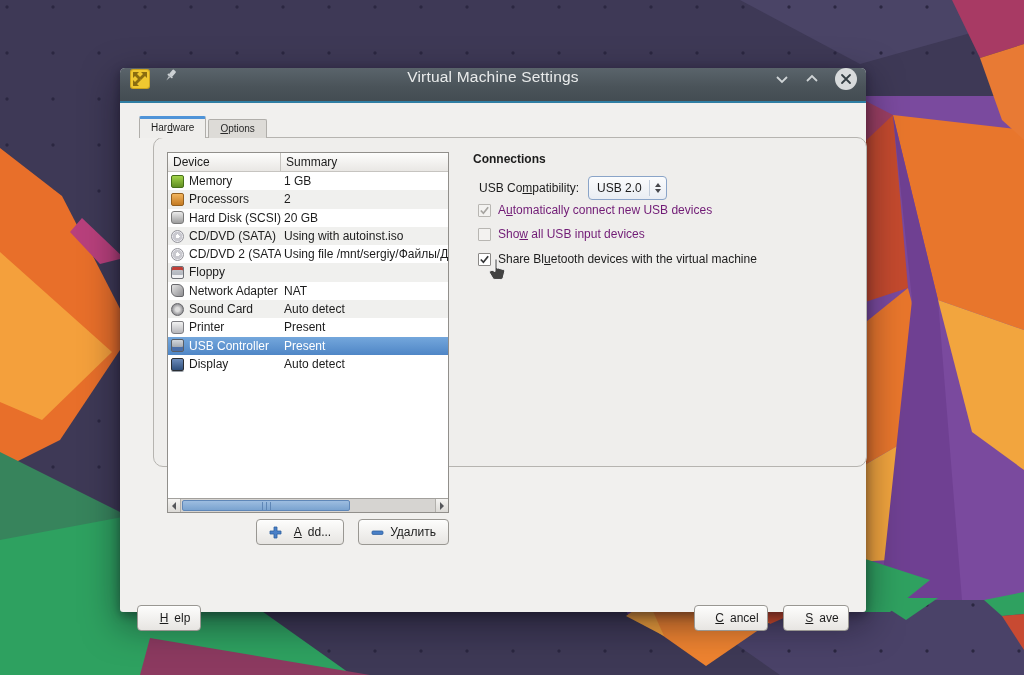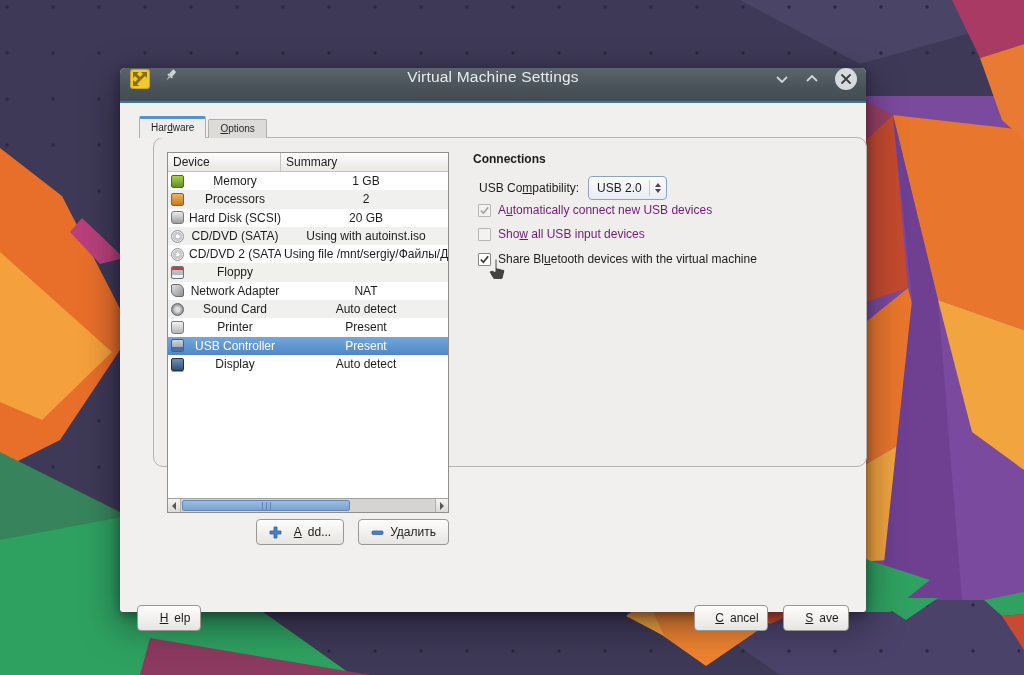--- a/index.html
+++ b/index.html
@@ -41,21 +41,21 @@
     border:1px solid #b6b4b0; border-radius:10px; background:#efeeec;margin-left:17px; }
 
   
   .dtable { position:absolute; left:13px; top:14px; width:282px; height:361px;
     border:1px solid #918f8b; background:#fff; overflow:hidden; }
   .thead { display:flex; height:19px; background:linear-gradient(#fdfdfc,#e9e7e4);
     border-bottom:1px solid #c6c4c0; }
   .th { line-height:18px; padding-left:5px; color:#1c1c1c; }
   .th-device { flex:0 0 113px; border-right:1px solid #c6c4c0; }
   .th-summary { flex:1; }
-  .trow { display:flex; align-items:center; height:18.3px; line-height:18.3px; white-space:nowrap;text-align:center; }
+  .trow { display:flex; align-items:center; height:18.3px; line-height:18.3px; white-space:nowrap; }
   .trow.alt { background:#f0f0ee; }
   .trow.selected { background:linear-gradient(#74a7dc,#4f86c6); color:#fff; }
   .ic { width:13px; height:13px; flex:none; margin:0 5px 0 3px; border-radius:2px; }
   .dev { flex:0 0 92px; overflow:hidden; }
   .sum { flex:1; overflow:hidden; padding-left:3px; }
 
   .ic-memory   { background:linear-gradient(#a3d44a,#618f23); border:1px solid #47701a; }
   .ic-processor{ background:linear-gradient(#f2b45c,#c47a22); border:1px solid #935f1e; }
   .ic-harddisk { background:linear-gradient(#ececec,#9c9c9c); border:1px solid #7a7a7a; border-radius:3px; }
   .ic-cd       { background:radial-gradient(circle at 50% 50%, #fff 0 2px, #c9c9cf 2px 4.5px, #e9e9ee 4.5px); border:1px solid #94949a; border-radius:50%; }

